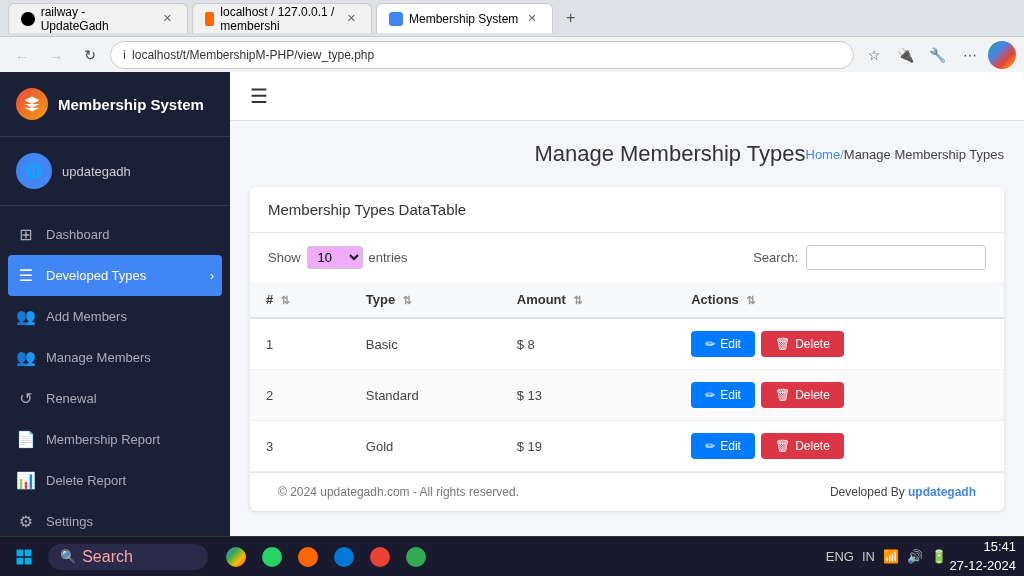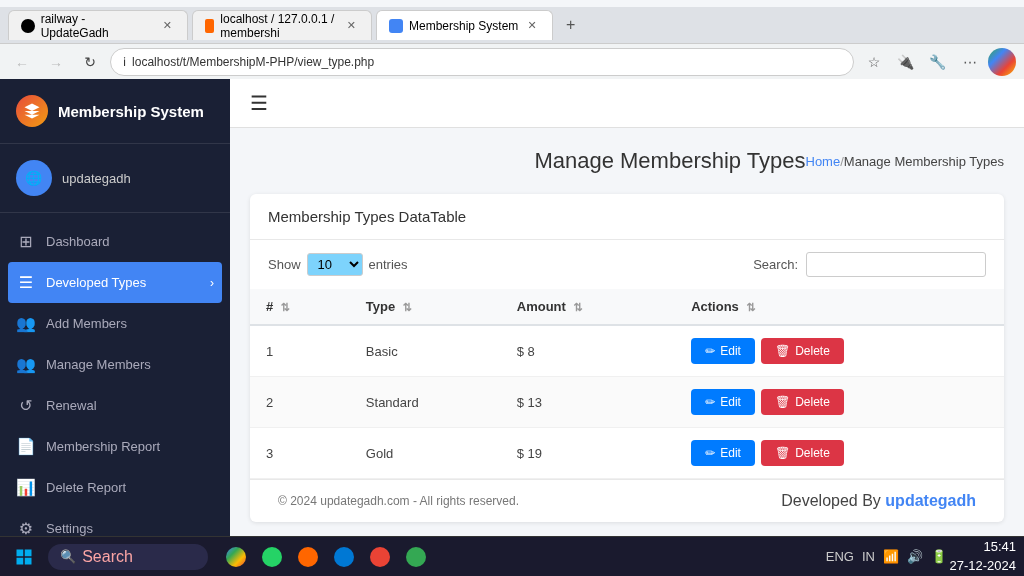--- a/index.html
+++ b/index.html
@@ -1,19 +1,19 @@
 <!DOCTYPE html>
 <html><head>
   <meta charset="utf-8">
   <style>
     * { box-sizing: border-box; margin: 0; padding: 0; }
     body { font-family: 'Segoe UI', Arial, sans-serif; font-size: 14px; background: #f4f6f9; display: flex; flex-direction: column; height: 576px; overflow: hidden; }
 
     
-    .browser-chrome { background: #b91c1c; height: 72px; flex-shrink: 0; border-bottom: 1px solid #ccc; margin-top: 7px; }
+    .browser-chrome { background: #b91c1c; height: 72px; flex-shrink: 0; border-bottom: 1px solid #ccc; }
     .browser-tabs { display: flex; align-items: center; height: 36px; padding: 0 8px; gap: 4px; background: #dee1e6; }
     .browser-tab { display: flex; align-items: center; gap: 6px; padding: 6px 12px; background: #f1f1f1; border-radius: 6px 6px 0 0; font-size: 12px; max-width: 180px; border: 1px solid #ccc; border-bottom: none; height: 30px; }
     .browser-tab.active { background: #fff; }
     .tab-favicon { width: 14px; height: 14px; border-radius: 2px; }
     .tab-favicon.railway { background: #000; border-radius: 50%; }
     .tab-favicon.localhost { background: #f60; }
     .tab-favicon.membership { background: #4285f4; border-radius: 3px; }
     .tab-close { margin-left: auto; color: #666; font-size: 11px; cursor: pointer; padding: 1px 3px; }
     .new-tab-btn { width: 28px; height: 28px; border: none; background: transparent; font-size: 16px; cursor: pointer; color: #555; display: flex; align-items: center; justify-content: center; }
     .browser-nav { display: flex; align-items: center; height: 36px; padding: 0 8px; gap: 6px; background: #f1f3f4; border-top: 1px solid #ccc; }
@@ -59,39 +59,39 @@
     .breadcrumb-sep { color: #999; }
     .breadcrumb-current { color: #444; }
 
     
     .card { background: #fff; border-radius: 6px; box-shadow: 0 1px 4px rgba(0,0,0,0.1); overflow: hidden; }
     .card-header { padding: 14px 18px; border-bottom: 1px solid #e8e8e8; font-size: 15px; font-weight: 500; color: #333; }
 
     
     .table-controls { display: flex; align-items: center; justify-content: space-between; padding: 12px 18px; }
     .show-entries { display: flex; align-items: center; gap: 6px; font-size: 13px; color: #555; }
-    .entries-select { border: 1px solid #ccc; border-radius: 3px; padding: 2px 6px; font-size: 13px; background: #7dd3fc; cursor: pointer; }
+    .entries-select { border: 1px solid #ccc; border-radius: 3px; padding: 2px 6px; font-size: 13px; background: #f0abfc; cursor: pointer; }
     .search-container { display: flex; align-items: center; gap: 8px; font-size: 13px; color: #555; }
     .search-input { border: 1px solid #ccc; border-radius: 3px; padding: 4px 8px; font-size: 13px; width: 180px; }
 
     
     .data-table { width: 100%; border-collapse: collapse; font-size: 13px; }
     .data-table thead tr { background: #f8f9fa; border-bottom: 2px solid #dee2e6; }
     .data-table th { padding: 10px 16px; text-align: left; font-weight: 600; color: #333; white-space: nowrap; }
     .data-table th .sort-icon { margin-left: 4px; color: #999; font-size: 11px; }
     .data-table tbody tr { border-bottom: 1px solid #f0f0f0; }
     .data-table tbody tr:nth-child(even) { background: #fafafa; }
     .data-table td { padding: 12px 16px; color: #444; vertical-align: middle; }
     .action-btns { display: flex; gap: 6px; }
     .btn-edit { background: #007bff; color: #fff; border: none; border-radius: 4px; padding: 6px 14px; font-size: 12px; cursor: pointer; display: flex; align-items: center; gap: 5px; }
     .btn-delete { background: #dc3545; color: #fff; border: none; border-radius: 4px; padding: 6px 14px; font-size: 12px; cursor: pointer; display: flex; align-items: center; gap: 5px; }
 
     
     .card-footer { padding: 12px 28px; border-top: 1px solid #e8e8e8; font-size: 12px; color: #777; display: flex; justify-content: space-between; align-items: center; }
-    .footer-dev { color: #444; font-size: 16px; }
+    .footer-dev { color: #444; font-size: 12px; }
     .footer-dev a { color: #4285f4; text-decoration: none; font-weight: 600; }
 
     
     .taskbar { height: 40px; background: #1a1a2e; display: flex; align-items: center; padding: 0 8px; gap: 8px; flex-shrink: 0; border-top: 1px solid #333; }
     .taskbar-start { width: 32px; height: 32px; display: flex; align-items: center; justify-content: center; cursor: pointer; }
     .taskbar-start svg { width: 18px; height: 18px; fill: #fff; }
     .taskbar-search { display: flex; align-items: center; background: #2a2a4a; border-radius: 16px; padding: 4px 12px; gap: 6px; width: 160px; cursor: pointer; }
     .taskbar-search-icon { color: #aaa; font-size: 13px; }
     .taskbar-search-text { color: #fca5a5; font-size: 16px; }
     .taskbar-apps { display: flex; gap: 4px; margin-left: 4px; }

